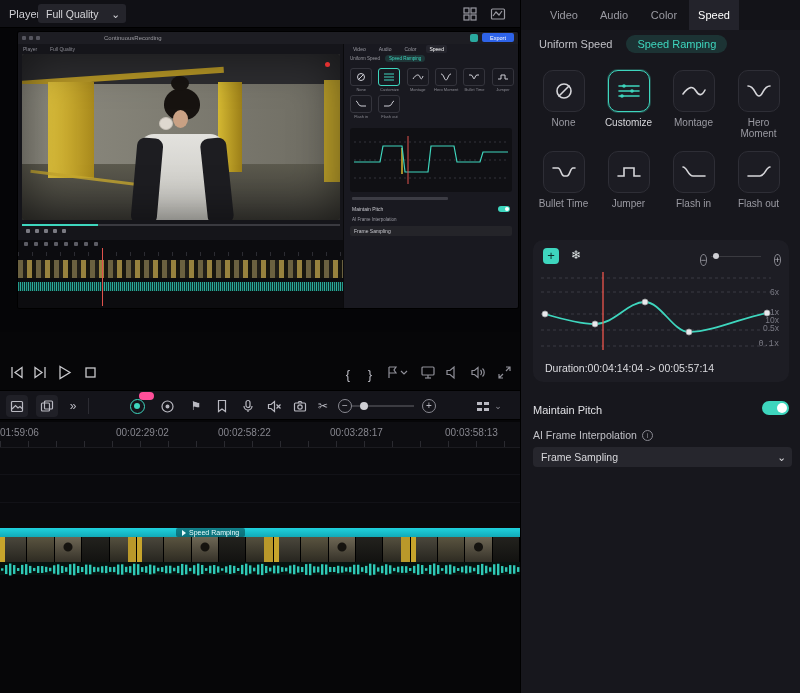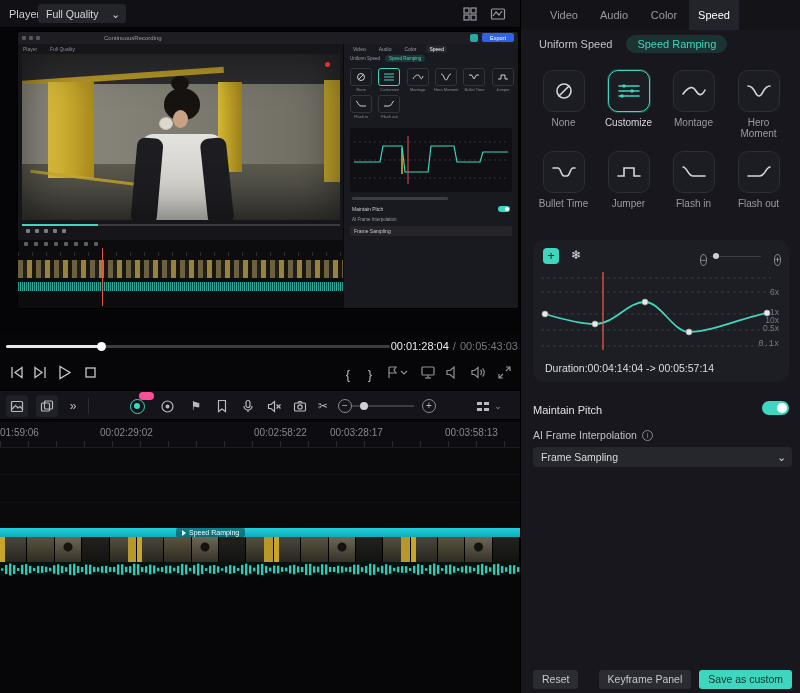--- a/index.html
+++ b/index.html
@@ -364,31 +364,20 @@
               <i></i>
             </div>
           <div class="m-row" style="top:173px;font-size:4.5px;color:#9a9aa2;">AI Frame Interpolation</div>
           <div class="m-select">
               <span>Frame Sampling</span>
             </div>
         </div>
       </div>
     </div>
 
-    <div class="seek">
-      <div class="seek-track">
-        <div class="seek-fill"></div>
-        <div class="seek-knob"></div>
-      </div>
-      <div class="seek-time mono">
-        <span class="cur">00:01:28:04</span>
-        <span class="sep">/</span>
-        <span class="tot">00:05:43:03</span>
-      </div>
-    </div>
 
     <div class="transport">
       <span class="tbtn" style="left:6px;">
         <svg width="17" height="17" viewBox="0 0 17 17">
             <line x1="4" y1="3" x2="4" y2="14"></line>
             <path d="M14,3.5 L7,8.5 L14,13.5 Z"></path>
           </svg>
       </span>
       <span class="tbtn" style="left:30px;">
         <svg width="17" height="17" viewBox="0 0 17 17">
@@ -512,22 +501,22 @@
               <rect x="1" y="8" width="5" height="3"></rect>
               <rect x="8" y="8" width="5" height="3"></rect>
             </g>
           </svg>
       </span>
       <span class="tool" style="left:492px;width:12px;font-size:9px;color:#8a8a92;">⌄</span>
     </div>
 
     <div class="ruler mono">
       <span style="left:0;">01:59:06</span>
-      <span style="left:100px;">00:02:29:02</span>
-      <span style="left:218px;margin-left:36px;">00:02:58:22</span>
+      <span style="left:116px;">00:02:29:02</span>
+      <span style="left:218px;">00:02:58:22</span>
       <span style="left:330px;">00:03:28:17</span>
       <span style="left:445px;">00:03:58:13</span>
       <div class="ticks"></div>
     </div>
 
     <div class="tl-empty">
       <i style="top:26px;"></i>
         <i style="top:54px;"></i>
     </div>
 
@@ -827,20 +816,14 @@
     <div class="ai-row">
       <span>AI Frame Interpolation</span>
       <span class="info-i">i</span>
     </div>
 
     <div class="dd">
       <span>Frame Sampling</span>
       <span class="chev">⌄</span>
     </div>
 
-    <div class="footer">
-      <span class="btn">Reset</span>
-      <span class="spacer"></span>
-      <span class="btn">Keyframe Panel</span>
-      <span class="btn save">Save as custom</span>
-    </div>
   </div>
 </div>
 
 </body></html>

